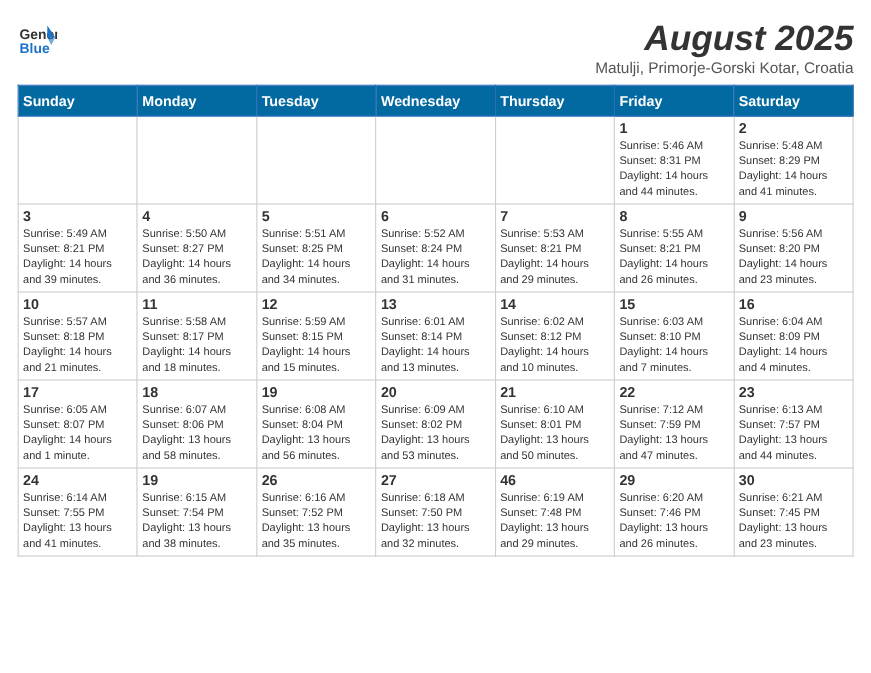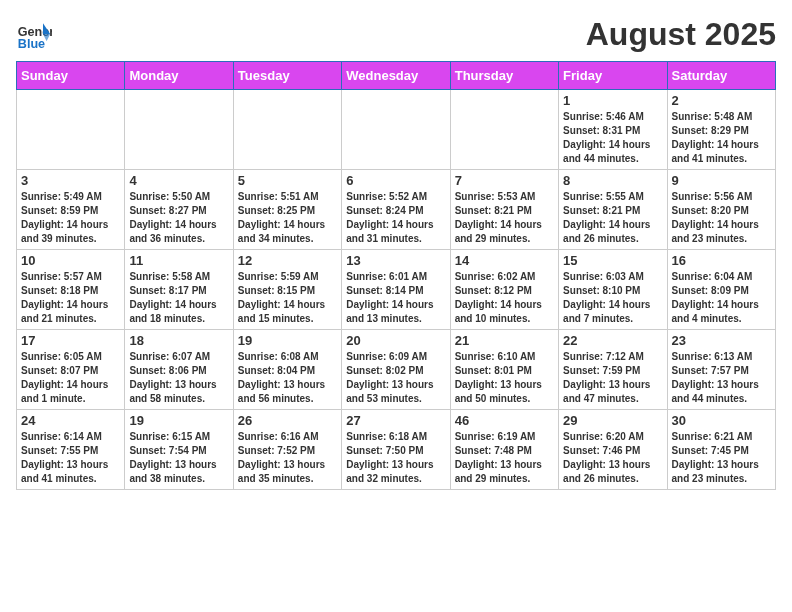--- a/index.html
+++ b/index.html
@@ -25,33 +25,34 @@
       width: 36px;
       height: 36px;
     }
     .title-block {
       text-align: right;
     }
     .title-block h1 {
       font-size: 32px;
       font-weight: bold;
       color: #333;
+      font-style: italic;
     }
     .title-block h2 {
       font-size: 14px;
       font-weight: normal;
       color: #555;
     }
     table {
       width: 100%;
       border-collapse: collapse;
       font-size: 11px;
     }
     thead th {
-      background-color: #d946ef;
+      background-color: #0369a1;
       color: #fff;
       padding: 6px 4px;
       text-align: left;
       font-size: 13px;
       font-weight: bold;
       border: 1px solid #2a6dbb;
     }
     td {
       border: 1px solid #ccc;
       vertical-align: top;
@@ -64,40 +65,40 @@
       font-size: 13px;
       font-weight: bold;
       color: #333;
       display: block;
       margin-bottom: 2px;
     }
     .day-info {
       font-size: 10px;
       line-height: 1.4;
       color: #333;
-      font-weight: bold;
     }
     td.empty {
       background: #fff;
     }
   </style>
 </head>
 <body>
 
 <div class="header-area">
   <div class="logo">
     <svg class="logo-icon" viewBox="0 0 40 40">
       <text x="2" y="22" font-size="14" font-weight="bold" fill="#333">General</text>
       <text x="2" y="36" font-size="14" font-weight="bold" fill="#1a73c7">Blue</text>
       <polygon points="30,8 38,20 30,20" fill="#1a73c7"></polygon>
       <polygon points="30,20 38,20 34,28" fill="#1a73c7" opacity="0.6"></polygon>
     </svg>
   </div>
   <div class="title-block">
     <h1>August 2025</h1>
+    <h2>Matulji, Primorje-Gorski Kotar, Croatia</h2>
   </div>
 </div>
 
 <table>
   <thead>
     <tr>
       <th>Sunday</th>
       <th>Monday</th>
       <th>Tuesday</th>
       <th>Wednesday</th>
@@ -123,21 +124,21 @@
           <span class="day-num">2</span>
           <div class="day-info">Sunrise: 5:48 AM
 Sunset: 8:29 PM
 Daylight: 14 hours and 41 minutes.</div>
         </td>
       </tr>
       <tr>
         <td>
           <span class="day-num">3</span>
           <div class="day-info">Sunrise: 5:49 AM
-Sunset: 8:59 PM
+Sunset: 8:21 PM
 Daylight: 14 hours and 39 minutes.</div>
         </td>
         <td>
           <span class="day-num">4</span>
           <div class="day-info">Sunrise: 5:50 AM
 Sunset: 8:27 PM
 Daylight: 14 hours and 36 minutes.</div>
         </td>
         <td>
           <span class="day-num">5</span>

